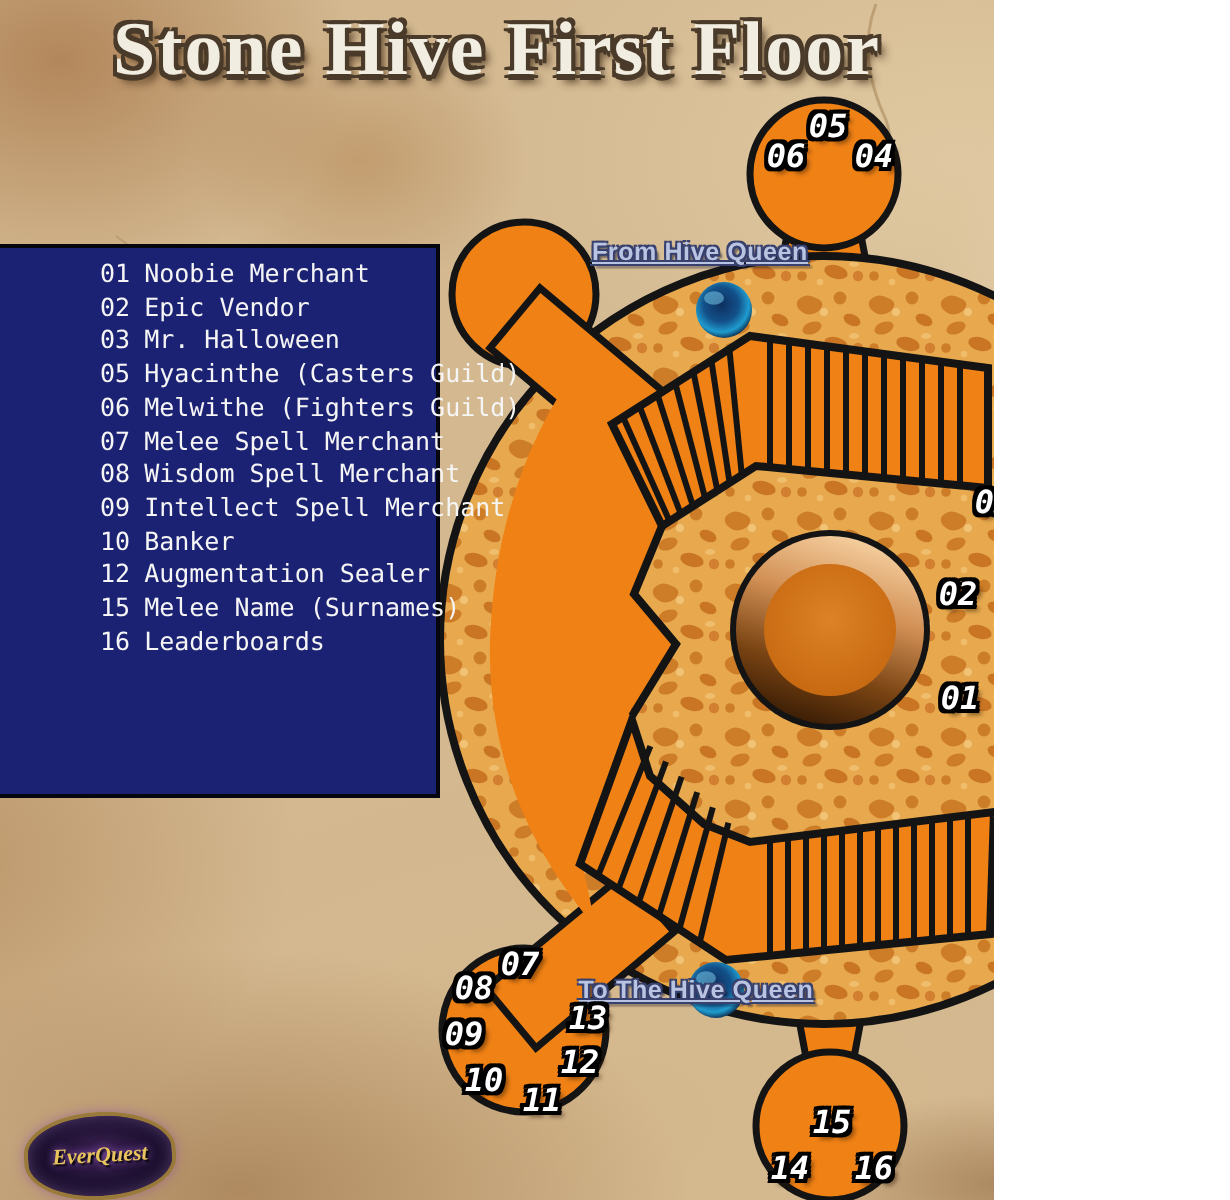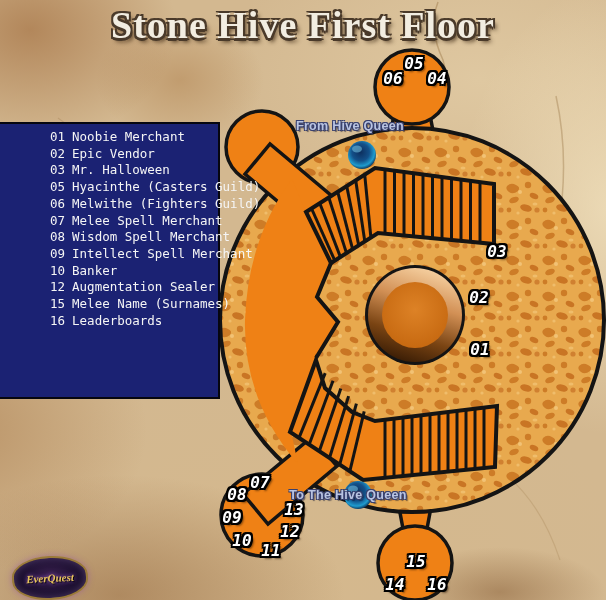--- a/index.html
+++ b/index.html
@@ -1,17 +1,17 @@
 <!DOCTYPE html>
 <html><head>
 <meta charset="utf-8">
 <style>
   html,body{margin:0;padding:0;}
   .stage{
-    position:relative;width:606px;height:600px;overflow:hidden;
+    position:relative;width:497px;height:600px;overflow:hidden;
     font-family:"Liberation Sans",sans-serif;
     background:
       radial-gradient(ellipse 210px 160px at 30px 30px, rgba(146,86,38,.50), transparent 70%),
       radial-gradient(ellipse 120px 90px at 180px 80px, rgba(160,105,50,.35), transparent 70%),
       radial-gradient(ellipse 260px 200px at -40px 430px, rgba(150,95,45,.40), transparent 72%),
       radial-gradient(ellipse 300px 160px at 120px 595px, rgba(130,82,40,.45), transparent 75%),
       radial-gradient(ellipse 140px 60px at 500px 592px, rgba(122,78,40,.45), transparent 75%),
       radial-gradient(ellipse 200px 300px at 610px 210px, rgba(243,228,193,.75), transparent 75%),
       radial-gradient(ellipse 350px 220px at 480px 80px, rgba(235,216,178,.50), transparent 75%),
       radial-gradient(ellipse 420px 260px at 300px 560px, rgba(214,184,138,.50), transparent 78%),
@@ -39,20 +39,21 @@
     font:bold italic 16px "DejaVu Sans Mono",monospace;color:#fff;white-space:nowrap;
     text-shadow:-2px -2px 0 #000, 2px -2px 0 #000, -2px 2px 0 #000, 2px 2px 0 #000,
                  0 -2px 0 #000, 0 2px 0 #000, -2px 0 0 #000, 2px 0 0 #000,
                  3px 3px 2px rgba(40,20,0,.55);
   }
   .map-label{
     position:absolute;transform:translateX(-50%);white-space:nowrap;
     font:bold 12.5px "Liberation Sans",sans-serif;color:#b9c4e2;letter-spacing:.3px;
     text-shadow:-1px -1px 0 #38406e, 1px -1px 0 #38406e, -1px 1px 0 #38406e,
                  1px 1px 0 #38406e, 2px 2px 1px rgba(18,22,48,.55);
+    text-decoration:underline;
   }
   .eq-logo{
     position:absolute;left:12px;top:556px;width:72px;height:40px;
     transform:rotate(-3deg);display:flex;align-items:center;justify-content:center;
     background:radial-gradient(ellipse at 50% 45%, #3a2050 0%, #1c1030 55%, #0e0818 100%);
     border:2px solid #9a7a3a;border-radius:50% / 45%;
     box-shadow:0 0 6px rgba(140,70,170,.5), inset 0 0 8px rgba(200,150,240,.35);
   }
   .eq-logo span{
     font:bold italic 11px "Liberation Serif",serif;color:#e9c45c;

